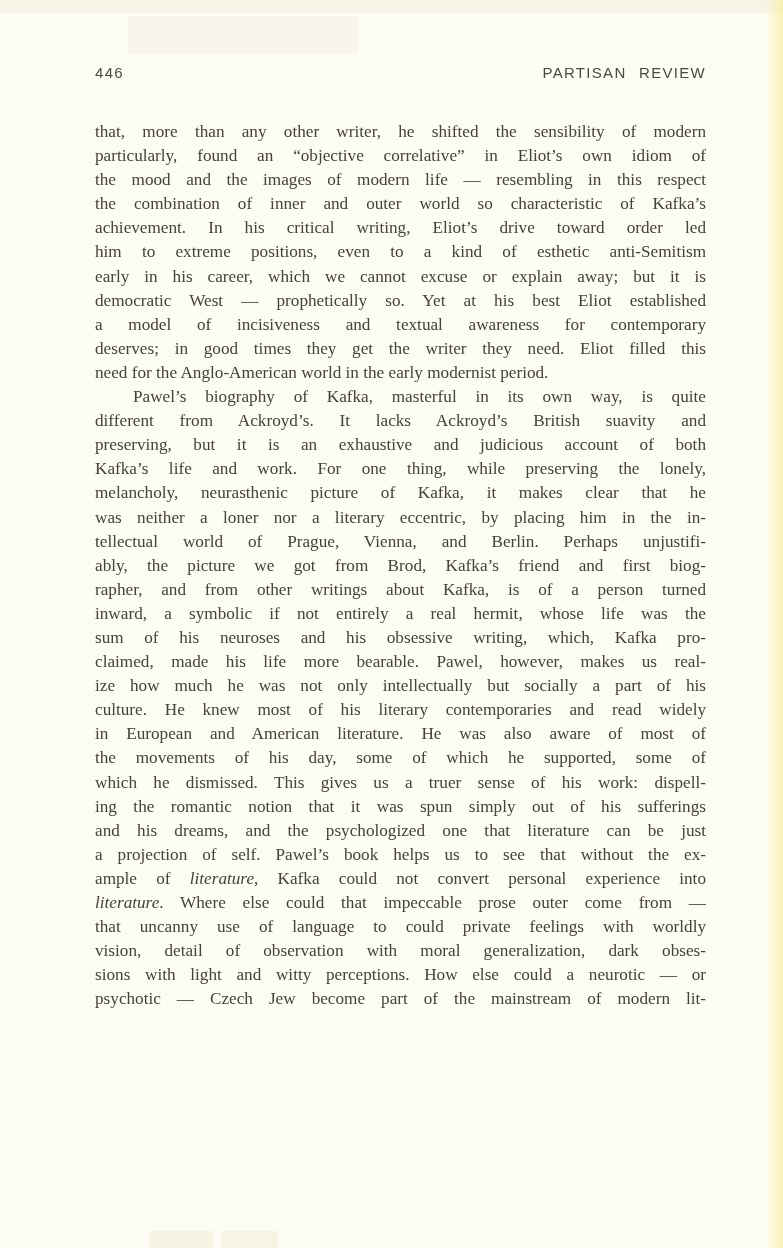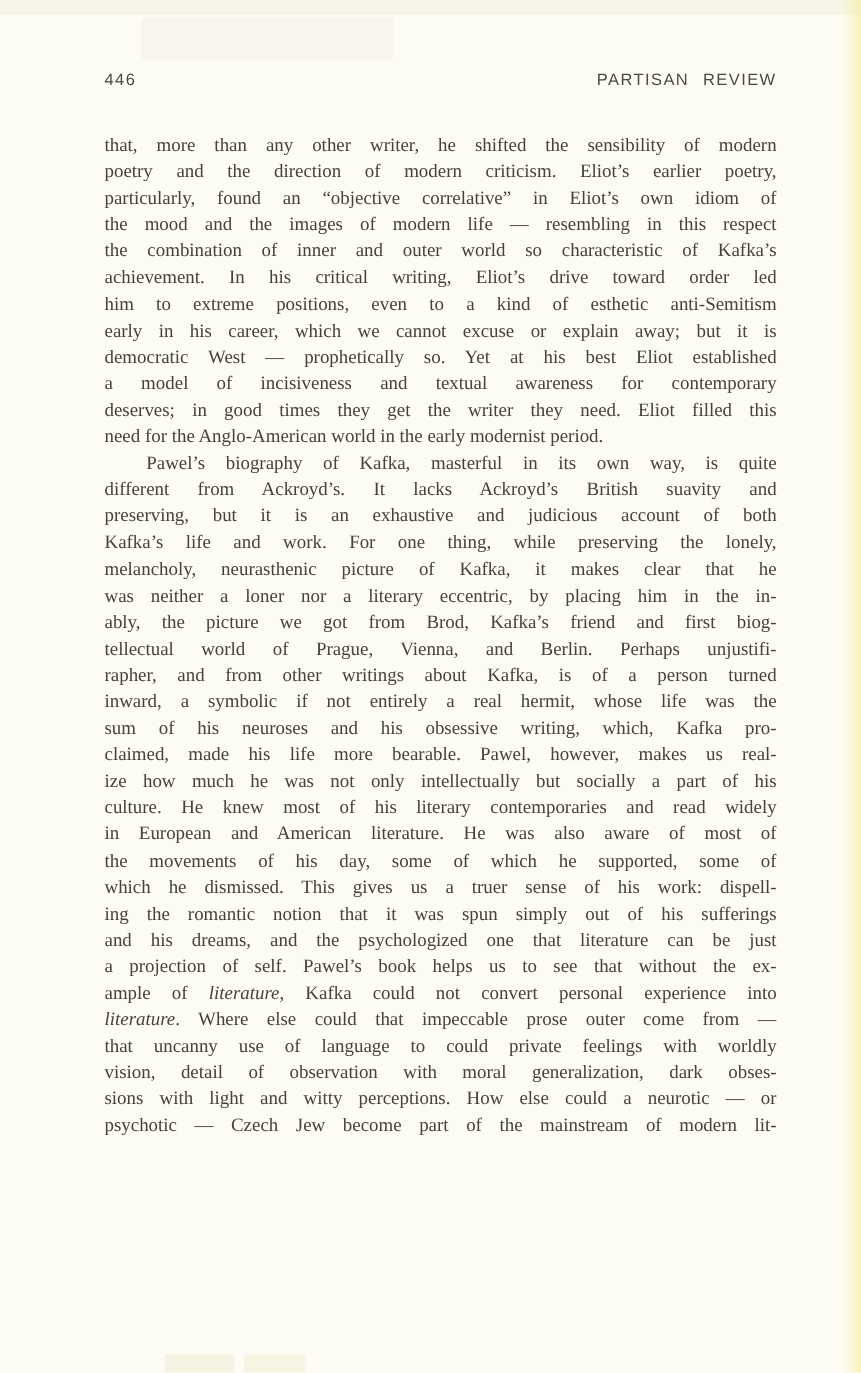--- a/index.html
+++ b/index.html
@@ -96,39 +96,38 @@
   <div class="bottom-rect-a"></div>
   <div class="bottom-rect-b"></div>
 
   <div class="running-head">
     <span class="pagenum">446</span>
     <span class="journal">PARTISAN REVIEW</span>
   </div>
 
   <div class="text-block">
       <div class="line"><span>that, more than any other writer, he shifted the sensibility of modern</span></div>
-      <div class="line"><span>poetry and the direction of modern criticism. Eliot’s earlier poetry,</span></div>
       <div class="line"><span>particularly, found an “objective correlative” in Eliot’s own idiom of</span></div>
       <div class="line"><span>the mood and the images of modern life — resembling in this respect</span></div>
       <div class="line"><span>the combination of inner and outer world so characteristic of Kafka’s</span></div>
       <div class="line"><span>achievement. In his critical writing, Eliot’s drive toward order led</span></div>
       <div class="line"><span>him to extreme positions, even to a kind of esthetic anti-Semitism</span></div>
       <div class="line"><span>early in his career, which we cannot excuse or explain away; but it is</span></div>
       <div class="line"><span>democratic West — prophetically so. Yet at his best Eliot established</span></div>
       <div class="line"><span>a model of incisiveness and textual awareness for contemporary</span></div>
       <div class="line"><span>deserves; in good times they get the writer they need. Eliot filled this</span></div>
       <div class="line no-just"><span>need for the Anglo-American world in the early modernist period.</span></div>
       <div class="line indent"><span>Pawel’s biography of Kafka, masterful in its own way, is quite</span></div>
       <div class="line"><span>different from Ackroyd’s. It lacks Ackroyd’s British suavity and</span></div>
       <div class="line"><span>preserving, but it is an exhaustive and judicious account of both</span></div>
       <div class="line"><span>Kafka’s life and work. For one thing, while preserving the lonely,</span></div>
       <div class="line"><span>melancholy, neurasthenic picture of Kafka, it makes clear that he</span></div>
       <div class="line"><span>was neither a loner nor a literary eccentric, by placing him in the in-</span></div>
+      <div class="line"><span>tellectual world of Prague, Vienna, and Berlin. Perhaps unjustifi-</span></div>
       <div class="line"><span>ably, the picture we got from Brod, Kafka’s friend and first biog-</span></div>
-      <div class="line"><span>tellectual world of Prague, Vienna, and Berlin. Perhaps unjustifi-</span></div>
       <div class="line"><span>rapher, and from other writings about Kafka, is of a person turned</span></div>
       <div class="line"><span>inward, a symbolic if not entirely a real hermit, whose life was the</span></div>
       <div class="line"><span>sum of his neuroses and his obsessive writing, which, Kafka pro-</span></div>
       <div class="line"><span>claimed, made his life more bearable. Pawel, however, makes us real-</span></div>
       <div class="line"><span>ize how much he was not only intellectually but socially a part of his</span></div>
       <div class="line"><span>culture. He knew most of his literary contemporaries and read widely</span></div>
       <div class="line"><span>in European and American literature. He was also aware of most of</span></div>
       <div class="line"><span>the movements of his day, some of which he supported, some of</span></div>
       <div class="line"><span>which he dismissed. This gives us a truer sense of his work: dispell-</span></div>
       <div class="line"><span>ing the romantic notion that it was spun simply out of his sufferings</span></div>

